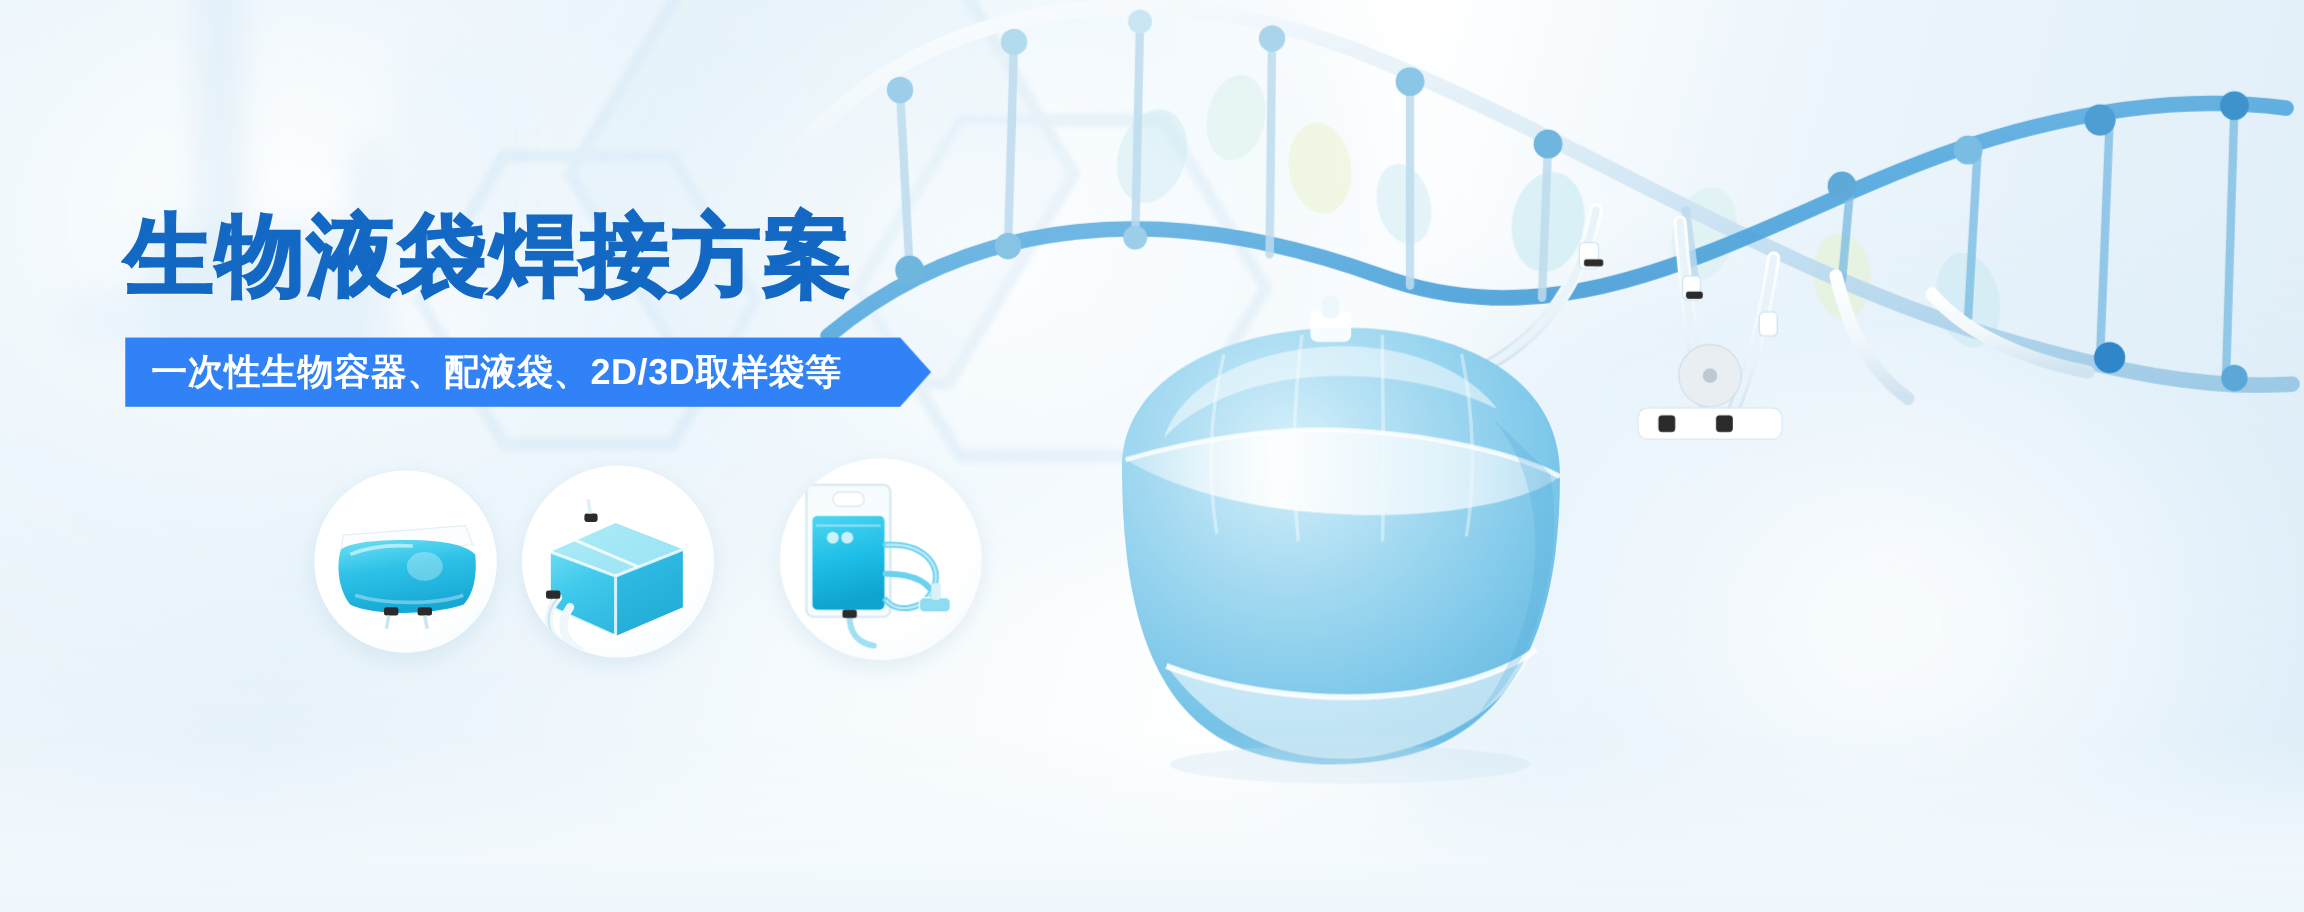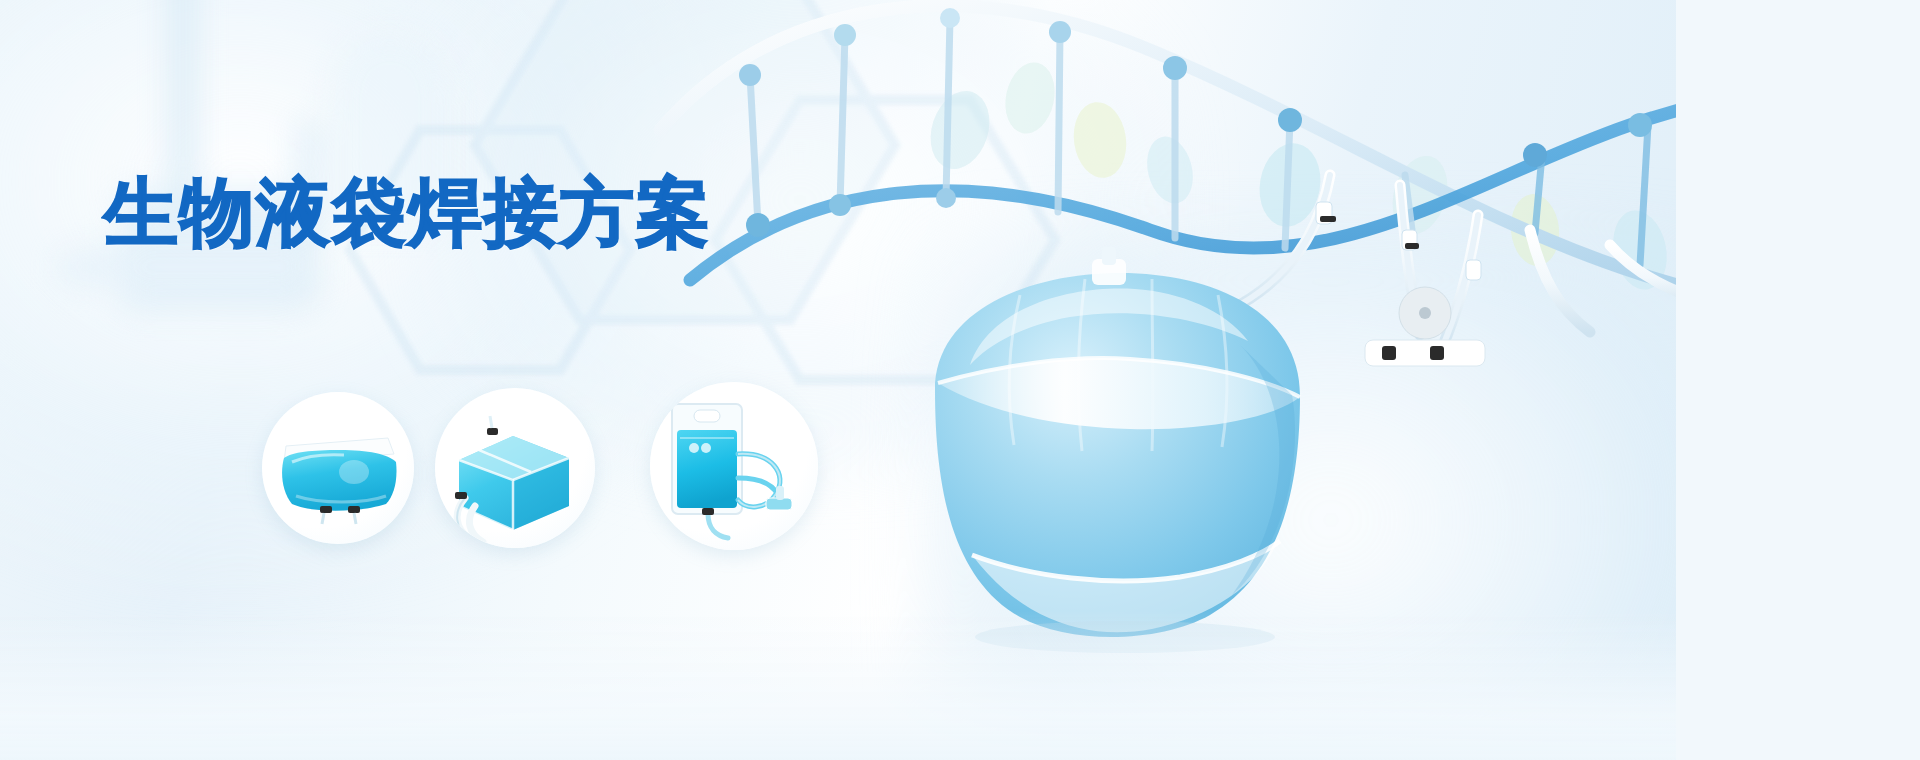--- a/index.html
+++ b/index.html
@@ -2,21 +2,21 @@
 <html lang="zh"><head>
 <meta charset="utf-8">
 <title>生物液袋焊接方案</title>
 <style>
   html,body{margin:0;padding:0;}
   body{
     width:1920px;height:760px;overflow:hidden;
     font-family:"Liberation Sans","DejaVu Sans",sans-serif;
     background:#f2f8fc;
   }
-  .stage{position:relative;width:1676px;height:760px;overflow:hidden;}
+  .stage{position:relative;width:1920px;height:760px;overflow:hidden;}
 
   
   .bg-base{
     position:absolute;inset:0;
     background:
       linear-gradient(105deg,#eef6fb 0%,#e7f2fa 18%,#f4fafd 38%,#ffffff 56%,#eaf4fb 74%,#dfeef8 100%);
   }
   .bg-soft-a{
     position:absolute;left:-120px;top:-160px;width:900px;height:760px;
     background:radial-gradient(ellipse at 40% 45%,rgba(255,255,255,.95) 0%,rgba(236,246,252,.55) 45%,rgba(226,241,250,0) 72%);
@@ -277,20 +277,23 @@
         <rect x="212" y="4" width="34" height="26" rx="6" fill="#ffffff" opacity=".9"></rect>
         <rect x="222" y="-8" width="14" height="18" rx="4" fill="#eef7fc"></rect>
       </g>
 
       <ellipse cx="245" cy="382" rx="150" ry="16" fill="#bcd9ea" opacity=".3"></ellipse>
     </svg>
   </div>
 
   <div class="headline">生物液袋焊接方案</div>
 
+  <div class="subbanner">
+    <span>一次性生物容器、配液袋、2D/3D取样袋等</span>
+  </div>
 
   <div class="circles">
 
     <div class="circ c1">
       <svg viewBox="0 0 152 152">
         <defs>
           <linearGradient id="liq1" x1="0" y1="0" x2="0.3" y2="1">
             <stop offset="0%" stop-color="#6fe0f4"></stop>
             <stop offset="45%" stop-color="#2ec2e8"></stop>
             <stop offset="100%" stop-color="#17a9d6"></stop>

